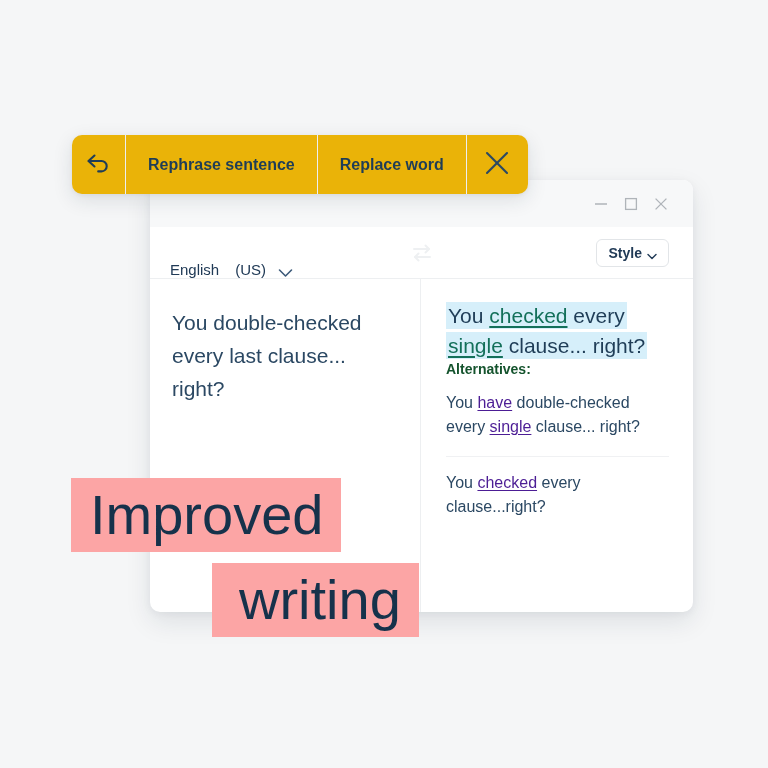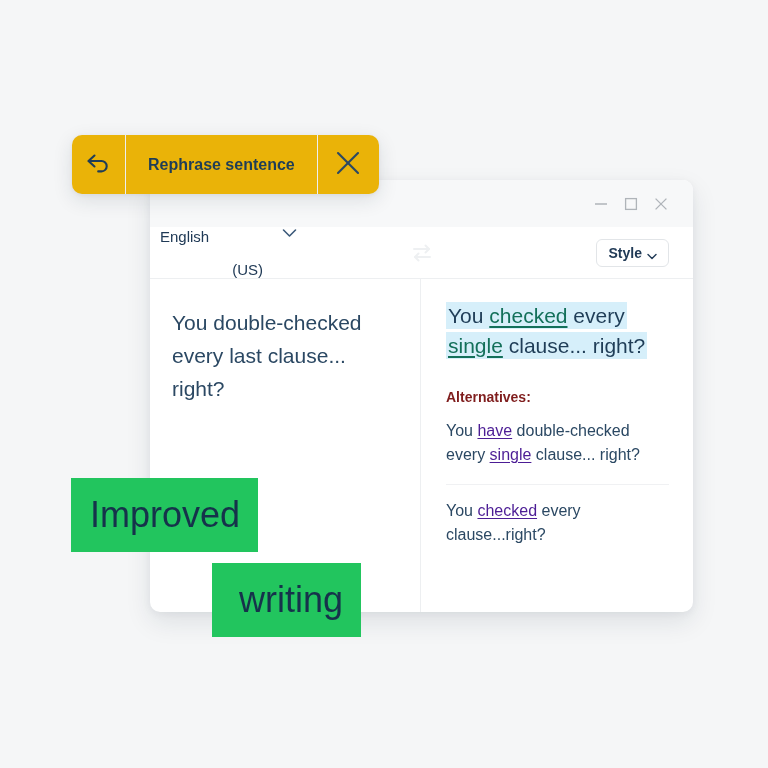--- a/index.html
+++ b/index.html
@@ -66,24 +66,24 @@
     top: 47px;
     width: 100%;
     height: 51px;
     display: flex;
     align-items: center;
     box-sizing: border-box;
     background: #FFFFFF;
   }
   .lang-select {
     position: absolute;
-    left: 10px;
-    display: flex;
-    align-items: flex-start;
-    gap: 19px;
+    left: 20px;
+    display: flex;
+    align-items: flex-end;
+    gap: 12px;
     color: #203A56;
     font-size: 15px;
     white-space: nowrap;
   }
   .lang-select .lang-region { font-weight: normal; margin-left: 4px; margin-top: 33px; }
   .chev { color: #3C5A7A; display: inline-flex; }
 
   .swap-icon {
     position: absolute;
     left: 50%;
@@ -160,24 +160,23 @@
     box-decoration-break: clone;
     -webkit-box-decoration-break: clone;
   }
   .sugg {
     color: #13705A;
     text-decoration: underline;
     text-underline-offset: 3px;
   }
 
   .alt-heading {
-    margin-top: 28px;
     font-size: 14px;
     font-weight: bold;
-    color: #7f1d1d;
+    color: #14532d;
   }
   .alt-item {
     margin-top: 14px;
     font-size: 16px;
     line-height: 24px;
     color: #2B4863;
   }
   .alt-rule {
     margin-top: 17px;
     height: 1px;
@@ -224,23 +223,23 @@
   }
   .ab-close-cell {
     width: 61px;
     padding: 0;
     color: #2B4863;
   }
 
   
   .caption-line {
     position: absolute;
-    background: #22c55e;
+    background: #fca5a5;
     color: #16324B;
-    font-size: 36px;
+    font-size: 56px;
     line-height: 1;
     white-space: nowrap;
     display: flex;
     align-items: center;
   }
   .caption-1 {
     left: 71px;
     top: 478px;
     height: 74px;
     padding: 0 18px 0 19px;
@@ -338,20 +337,21 @@
   <div class="action-bar">
     <div class="ab-cell ab-icon-cell">
       <span>
         <svg width="28" height="26" viewBox="0 0 28 26" aria-hidden="true">
           <path d="M9.5 5.5 L3.5 11 L9.5 16.5" fill="none" stroke="#1F3D57" stroke-width="2.1" stroke-linecap="round" stroke-linejoin="round"></path>
           <path d="M3.8 11 H16.5 a5.2 5.2 0 0 1 0 10.4 H13.2" fill="none" stroke="#1F3D57" stroke-width="2.1" stroke-linecap="round" stroke-linejoin="round"></path>
         </svg>
       </span>
     </div>
     <div class="ab-cell">Rephrase sentence</div>
+    <div class="ab-cell">Replace word</div>
     <div class="ab-cell ab-close-cell">
       <span>
         <svg width="28" height="28" viewBox="0 0 28 28" aria-hidden="true">
           <line x1="4" y1="4" x2="24" y2="24" stroke="#2B4863" stroke-width="2.1" stroke-linecap="round"></line>
           <line x1="24" y1="4" x2="4" y2="24" stroke="#2B4863" stroke-width="2.1" stroke-linecap="round"></line>
         </svg>
       </span>
     </div>
   </div>
 

